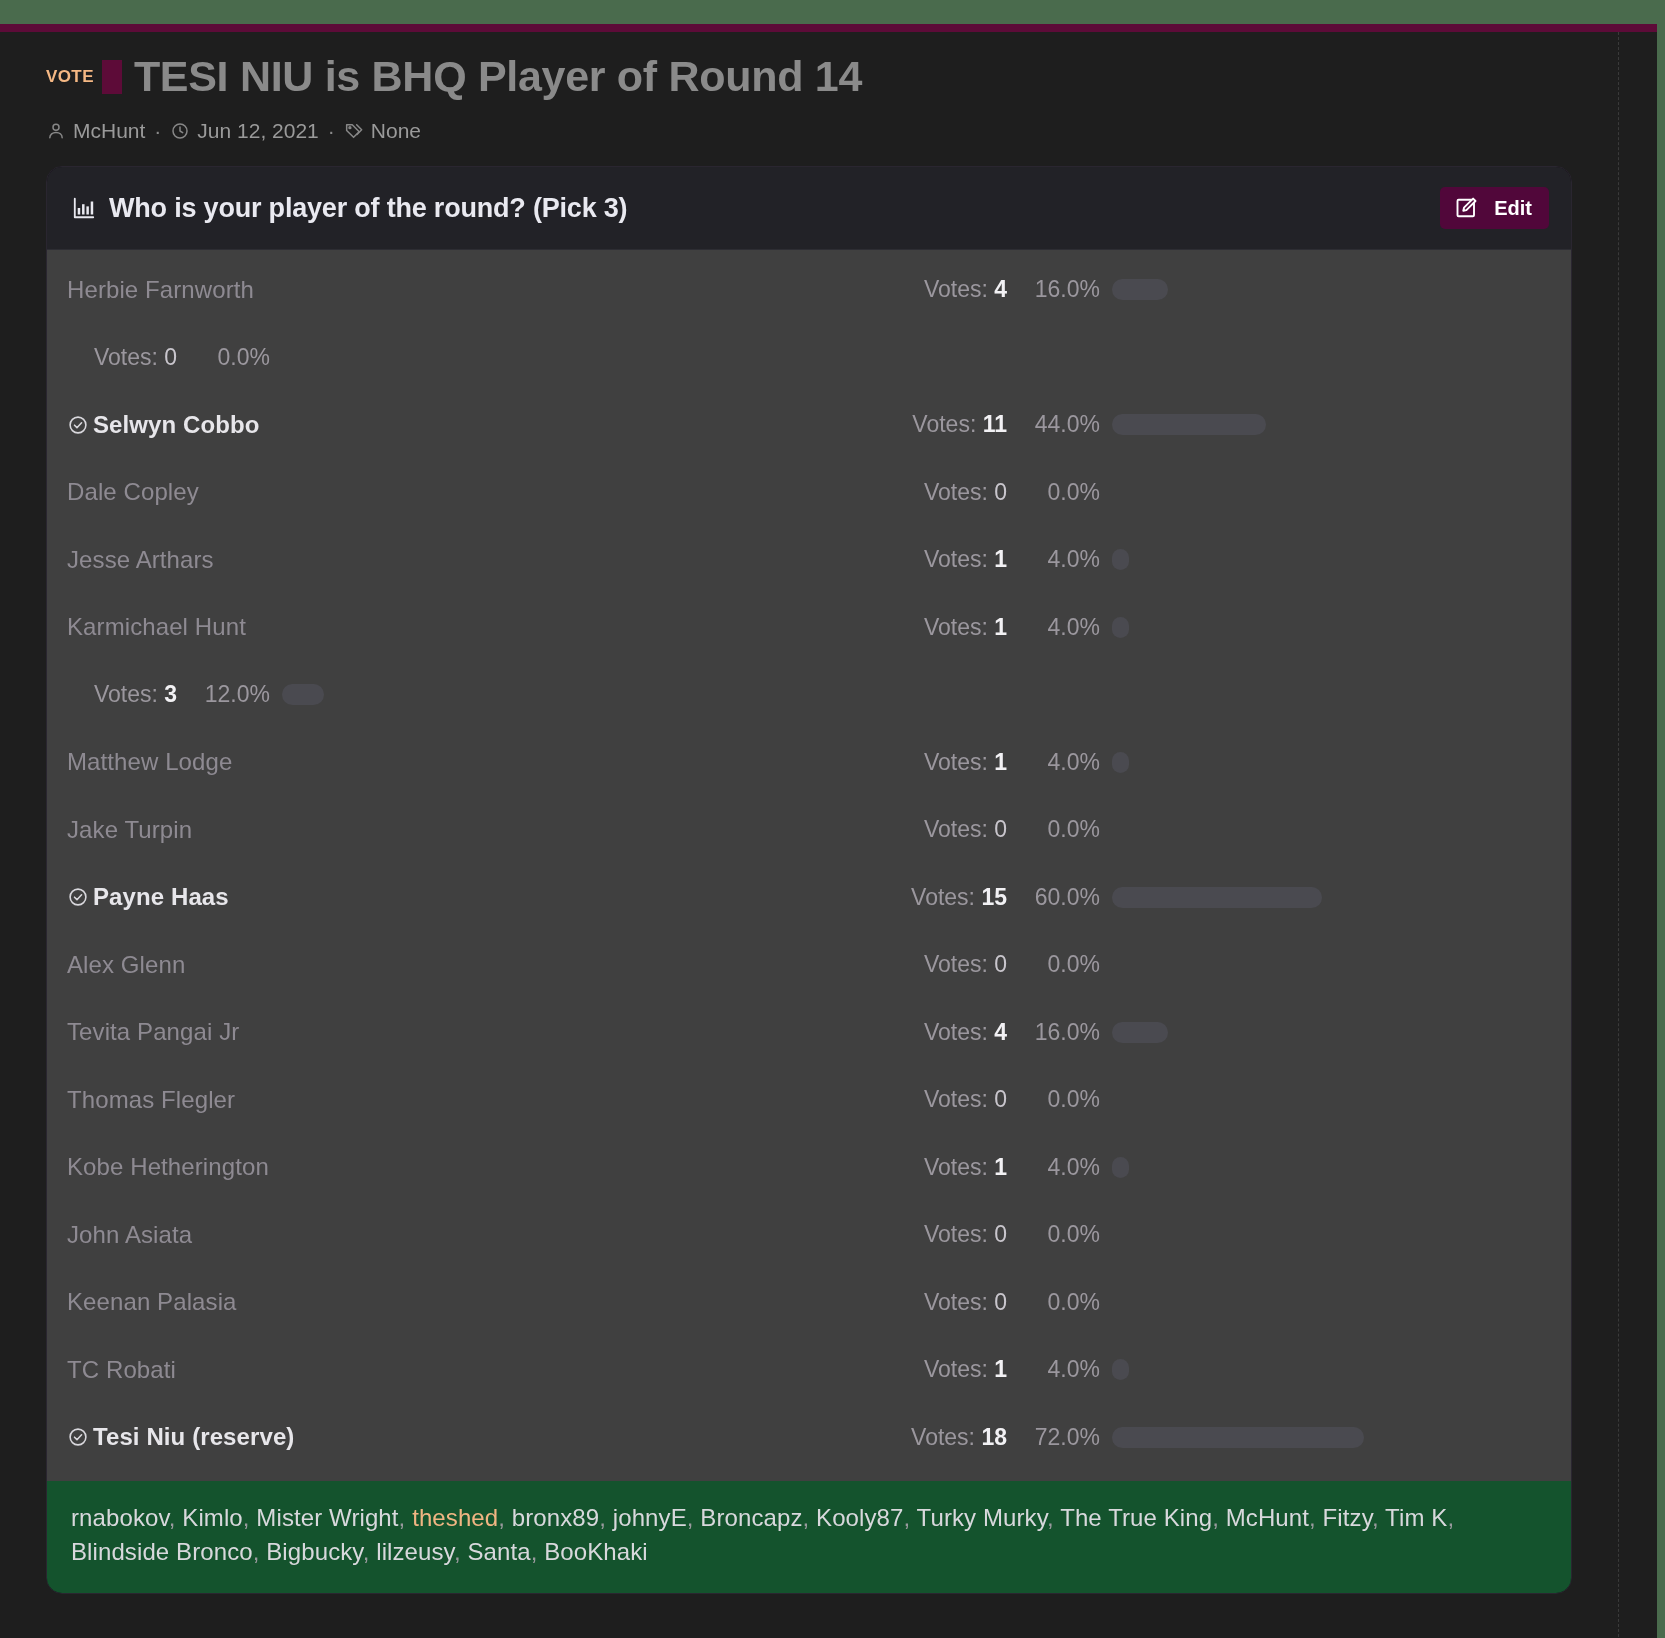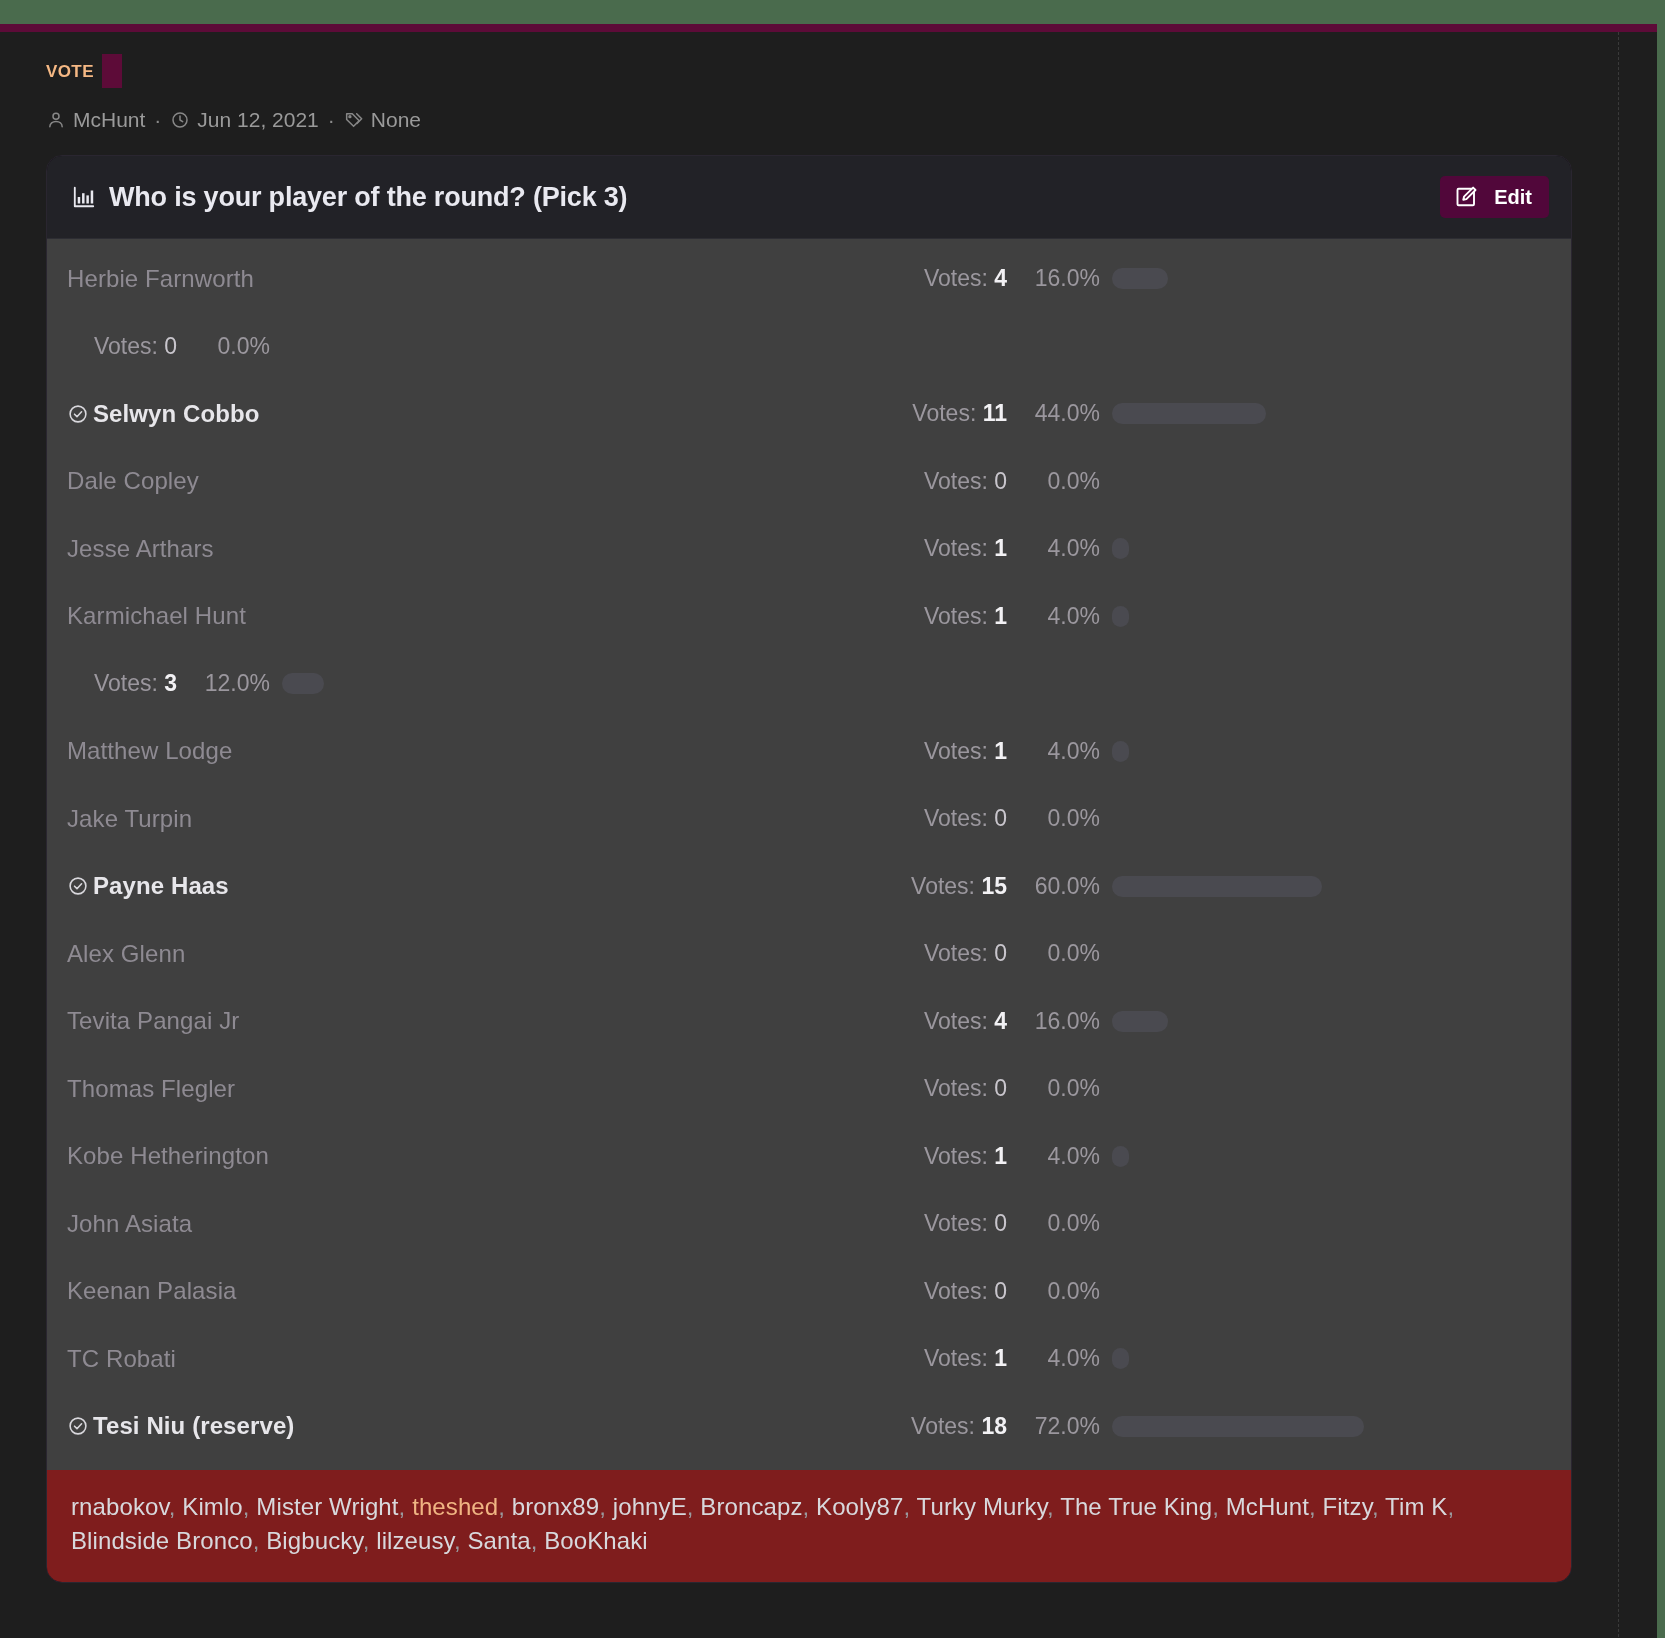--- a/index.html
+++ b/index.html
@@ -202,21 +202,21 @@
   }
   .bar {
     height: 21px;
     background: #4a4a50;
     border-radius: 11px;
     min-width: 0;
   }
 
   
   .voters {
-    background: #7f1d1d;
+    background: #14532d;
     padding: 20px 24px 24px 24px;
     font-size: 24px;
     line-height: 1.42;
     color: #d8d8dc;
     letter-spacing: .1px;
   }
   .voter { color: #d8d8dc; }
   .voter.hl { color: #f0b583; }
   .voter-sep { color: #9a9a9e; }
 </style>
@@ -228,20 +228,21 @@
     <div class="top-accent"></div>
 
     <div class="content">
 
       <div class="thread-head">
         <div class="title-row">
           <span class="vote-badge">
             <span class="label">VOTE</span>
             <span class="bar-chip"></span>
           </span>
+          <h1 class="thread-title">TESI NIU is BHQ Player of Round 14</h1>
         </div>
 
         <div class="meta-row">
           <span class="meta-item">
             <span class="meta-icon">
               <svg viewBox="0 0 24 24" fill="none" stroke="#9a9a9a" stroke-width="1.8" stroke-linecap="round" stroke-linejoin="round">
                 <circle cx="12" cy="7.5" r="3.6"></circle>
                   <path d="M4.6 20c0-4 3.3-6.3 7.4-6.3S19.4 16 19.4 20"></path>
               </svg>
             </span>

